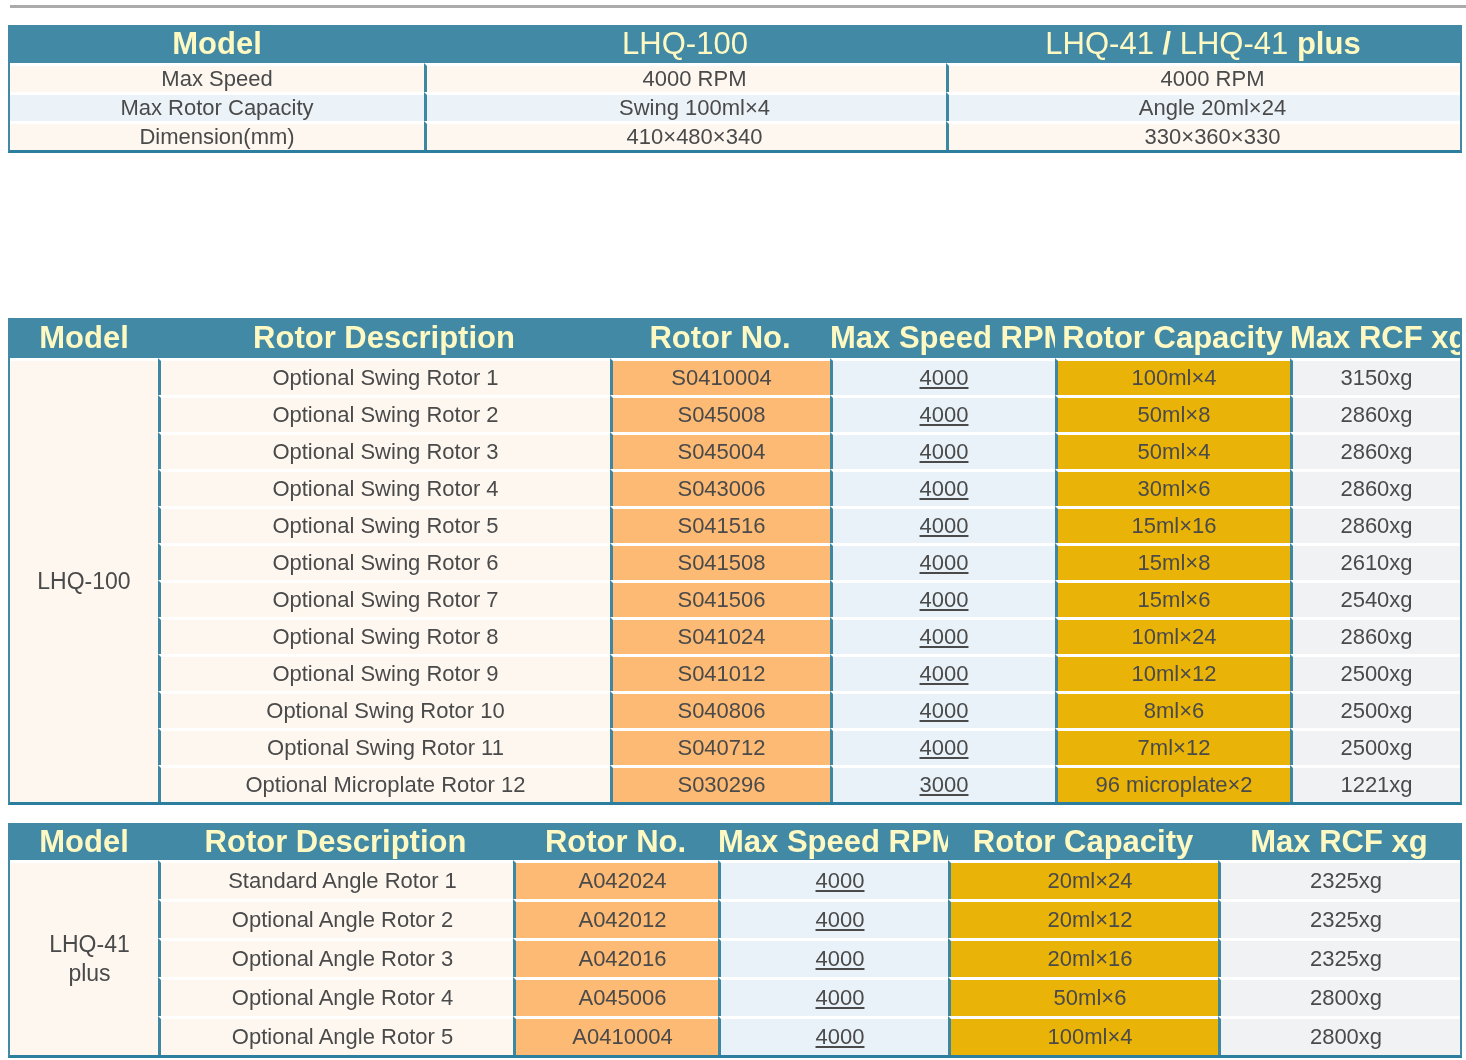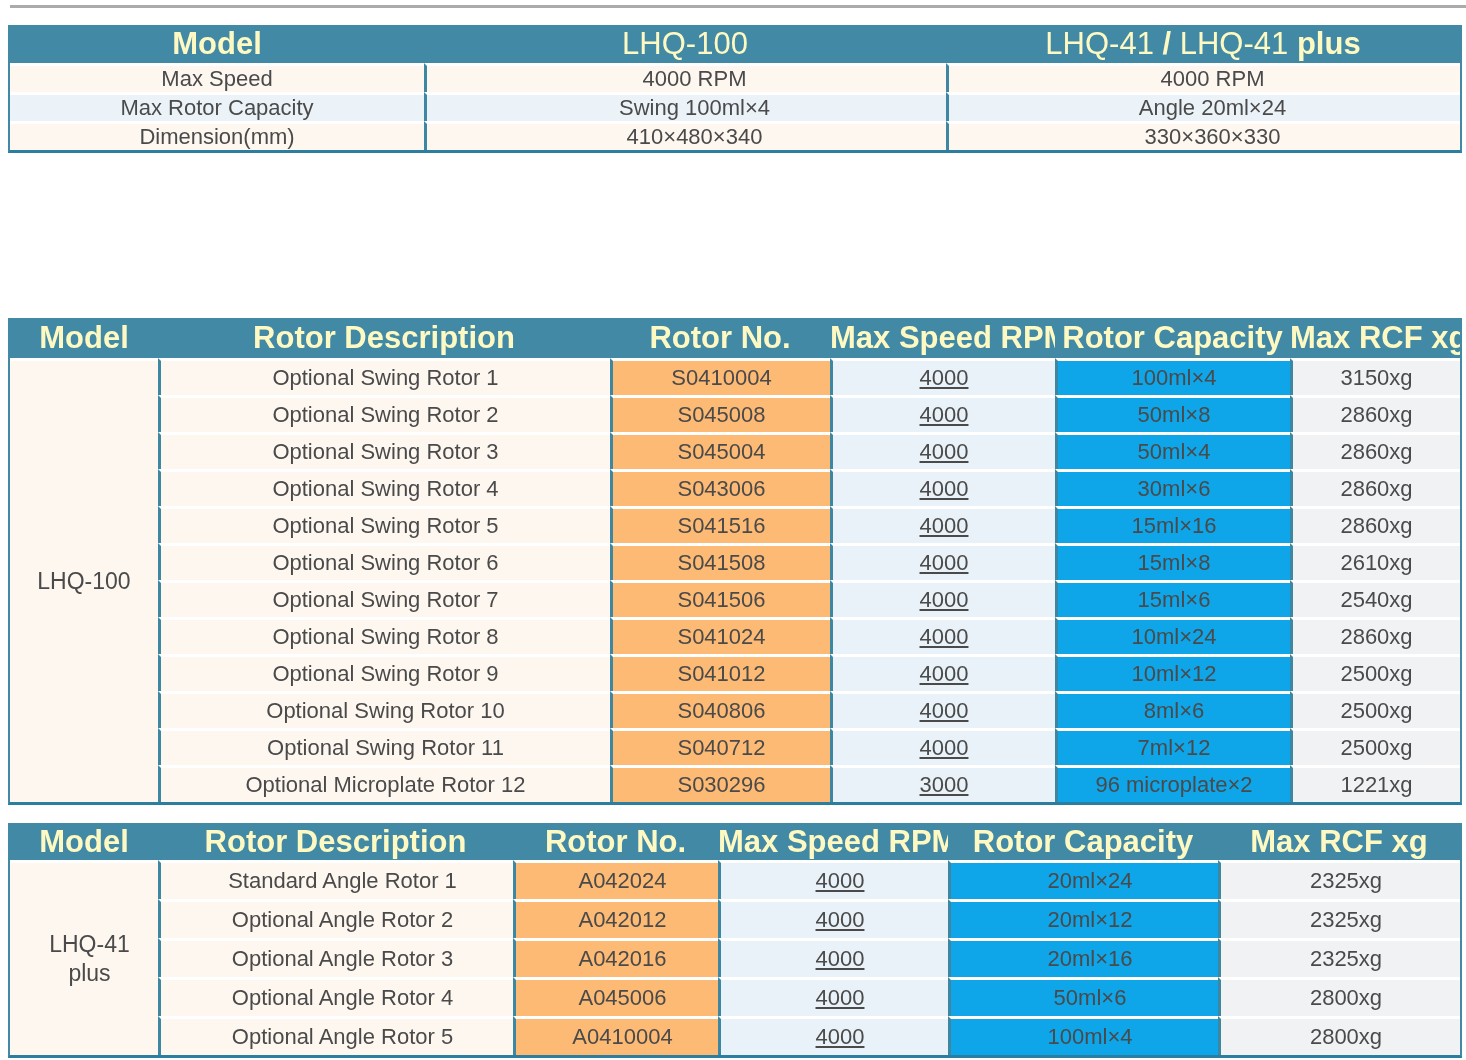--- a/index.html
+++ b/index.html
@@ -41,21 +41,21 @@
   .rotor-table.mid th { height: 40px; }
   .rotor-table.mid td { height: 37px; }
   .rotor-table.bot { top: 823px; }
   .rotor-table.bot th { height: 37px; }
   .rotor-table.bot td { height: 39px; padding-left: 11px; }
 
   .c-model { background: #fdf7f0; font-size: 23px; line-height: 1.25; }
   .c-desc  { background: #fdf7f0; border-left: 3px solid #3d87a3; }
   .c-no    { background: #fdba74; border-left: 3px solid #3d87a3; }
   .c-speed { background: #e9f2f8; border-left: 3px solid #3d87a3; text-decoration: underline; }
-  .c-cap   { background: #0ea5e9; border-left: 3px solid #3d87a3; }
+  .c-cap   { background: #eab308; border-left: 3px solid #3d87a3; }
   .c-rcf   { background: #f0f2f3; border-left: 3px solid #3d87a3; }
 </style>
 </head>
 <body>
 
 <div class="page">
 
   <div class="top-rule"></div>
 
   <table class="spec-table">

